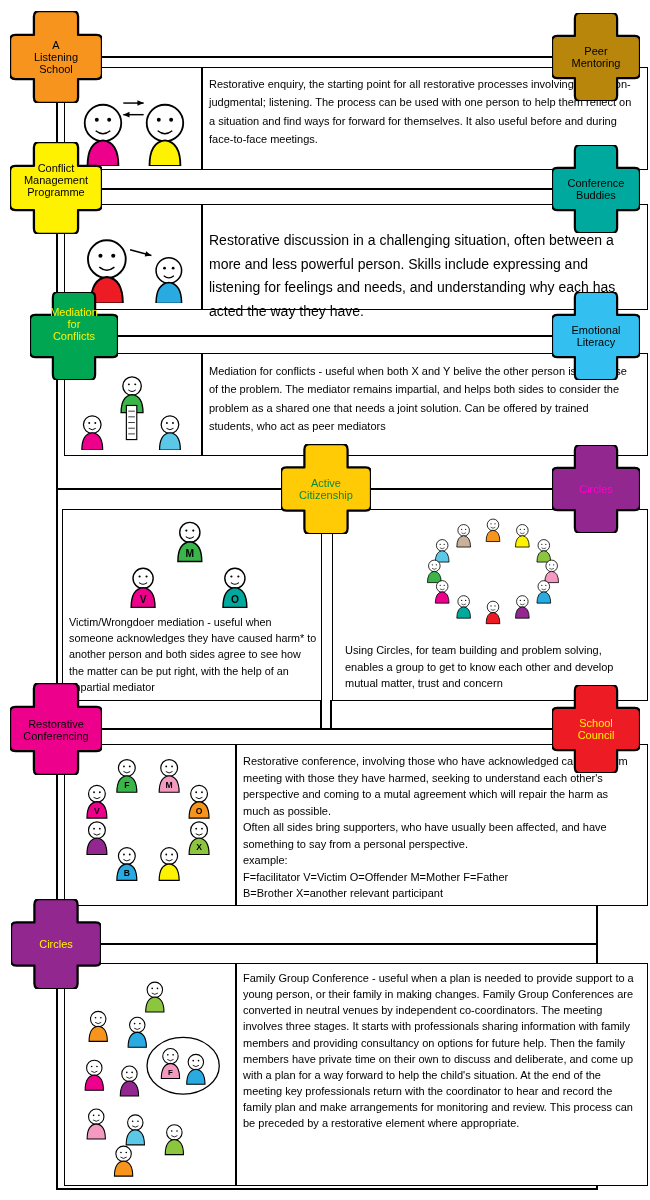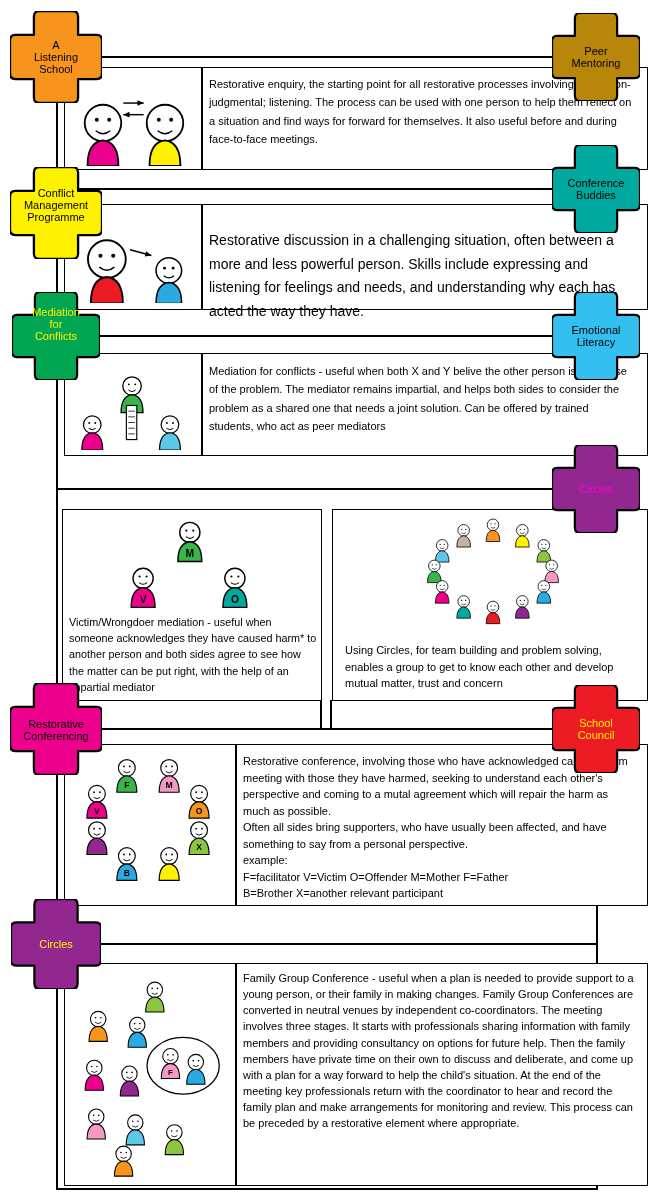--- a/index.html
+++ b/index.html
@@ -414,50 +414,57 @@
 Listening
 School</div>
     </div>
     <div class="badge" style="left: 552px; top: 13px; width: 88px; height: 88px;">
       <svg viewBox="0 0 100 100" xmlns="http://www.w3.org/2000/svg">
         <path d="M 32 0 L 68 0 Q 74 0 74 6 L 74 26 L 94 26 Q 100 26 100 32 L 100 68 Q 100 74 94 74 L 74 74 L 74 94 Q 74 100 68 100 L 32 100 Q 26 100 26 94 L 26 74 L 6 74 Q 0 74 0 68 L 0 32 Q 0 26 6 26 L 26 26 L 26 6 Q 26 0 32 0 Z" fill="#B8860B" stroke="#000" stroke-width="2.5" stroke-linejoin="round"></path>
       </svg>
       <div class="badge-label" style="color:#000000">Peer
 Mentoring</div>
     </div>
-    <div class="badge" style="left: 10px; top: 142px; width: 92px; height: 76px; margin-top: 25px;">
+    <div class="badge" style="left: 10px; top: 142px; width: 92px; height: 76px;">
       <svg viewBox="0 0 100 100" xmlns="http://www.w3.org/2000/svg">
         <path d="M 32 0 L 68 0 Q 74 0 74 6 L 74 26 L 94 26 Q 100 26 100 32 L 100 68 Q 100 74 94 74 L 74 74 L 74 94 Q 74 100 68 100 L 32 100 Q 26 100 26 94 L 26 74 L 6 74 Q 0 74 0 68 L 0 32 Q 0 26 6 26 L 26 26 L 26 6 Q 26 0 32 0 Z" fill="#FFF200" stroke="#000" stroke-width="2.5" stroke-linejoin="round"></path>
       </svg>
       <div class="badge-label" style="color:#000000">Conflict
 Management
 Programme</div>
     </div>
     <div class="badge" style="left: 552px; top: 145px; width: 88px; height: 88px;">
       <svg viewBox="0 0 100 100" xmlns="http://www.w3.org/2000/svg">
         <path d="M 32 0 L 68 0 Q 74 0 74 6 L 74 26 L 94 26 Q 100 26 100 32 L 100 68 Q 100 74 94 74 L 74 74 L 74 94 Q 74 100 68 100 L 32 100 Q 26 100 26 94 L 26 74 L 6 74 Q 0 74 0 68 L 0 32 Q 0 26 6 26 L 26 26 L 26 6 Q 26 0 32 0 Z" fill="#00A99D" stroke="#000" stroke-width="2.5" stroke-linejoin="round"></path>
       </svg>
       <div class="badge-label" style="color:#000000">Conference
 Buddies</div>
     </div>
-    <div class="badge" style="left: 12px; top: 292px; width: 88px; height: 64px;">
+    <div class="badge" style="left: 30px; top: 292px; width: 88px; height: 64px;">
       <svg viewBox="0 0 100 100" xmlns="http://www.w3.org/2000/svg">
         <path d="M 32 0 L 68 0 Q 74 0 74 6 L 74 26 L 94 26 Q 100 26 100 32 L 100 68 Q 100 74 94 74 L 74 74 L 74 94 Q 74 100 68 100 L 32 100 Q 26 100 26 94 L 26 74 L 6 74 Q 0 74 0 68 L 0 32 Q 0 26 6 26 L 26 26 L 26 6 Q 26 0 32 0 Z" fill="#00A651" stroke="#000" stroke-width="2.5" stroke-linejoin="round"></path>
       </svg>
       <div class="badge-label" style="color:#FFF200">Mediation
 for
 Conflicts</div>
     </div>
     <div class="badge" style="left: 552px; top: 292px; width: 88px; height: 88px;">
       <svg viewBox="0 0 100 100" xmlns="http://www.w3.org/2000/svg">
         <path d="M 32 0 L 68 0 Q 74 0 74 6 L 74 26 L 94 26 Q 100 26 100 32 L 100 68 Q 100 74 94 74 L 74 74 L 74 94 Q 74 100 68 100 L 32 100 Q 26 100 26 94 L 26 74 L 6 74 Q 0 74 0 68 L 0 32 Q 0 26 6 26 L 26 26 L 26 6 Q 26 0 32 0 Z" fill="#33BFEF" stroke="#000" stroke-width="2.5" stroke-linejoin="round"></path>
       </svg>
       <div class="badge-label" style="color:#000000">Emotional
 Literacy</div>
     </div>
+    <div class="badge" style="left: 281px; top: 444px; width: 90px; height: 90px;">
+      <svg viewBox="0 0 100 100" xmlns="http://www.w3.org/2000/svg">
+        <path d="M 32 0 L 68 0 Q 74 0 74 6 L 74 26 L 94 26 Q 100 26 100 32 L 100 68 Q 100 74 94 74 L 74 74 L 74 94 Q 74 100 68 100 L 32 100 Q 26 100 26 94 L 26 74 L 6 74 Q 0 74 0 68 L 0 32 Q 0 26 6 26 L 26 26 L 26 6 Q 26 0 32 0 Z" fill="#FFCB05" stroke="#000" stroke-width="2.5" stroke-linejoin="round"></path>
+      </svg>
+      <div class="badge-label" style="color:#008C44">Active
+Citizenship</div>
+    </div>
     <div class="badge" style="left: 552px; top: 445px; width: 88px; height: 88px;">
       <svg viewBox="0 0 100 100" xmlns="http://www.w3.org/2000/svg">
         <path d="M 32 0 L 68 0 Q 74 0 74 6 L 74 26 L 94 26 Q 100 26 100 32 L 100 68 Q 100 74 94 74 L 74 74 L 74 94 Q 74 100 68 100 L 32 100 Q 26 100 26 94 L 26 74 L 6 74 Q 0 74 0 68 L 0 32 Q 0 26 6 26 L 26 26 L 26 6 Q 26 0 32 0 Z" fill="#92278F" stroke="#000" stroke-width="2.5" stroke-linejoin="round"></path>
       </svg>
       <div class="badge-label" style="color:#FF00CC">Circles</div>
     </div>
     <div class="badge" style="left: 10px; top: 683px; width: 92px; height: 94px;">
       <svg viewBox="0 0 100 100" xmlns="http://www.w3.org/2000/svg">
         <path d="M 32 0 L 68 0 Q 74 0 74 6 L 74 26 L 94 26 Q 100 26 100 32 L 100 68 Q 100 74 94 74 L 74 74 L 74 94 Q 74 100 68 100 L 32 100 Q 26 100 26 94 L 26 74 L 6 74 Q 0 74 0 68 L 0 32 Q 0 26 6 26 L 26 26 L 26 6 Q 26 0 32 0 Z" fill="#EC008C" stroke="#000" stroke-width="2.5" stroke-linejoin="round"></path>
       </svg>

